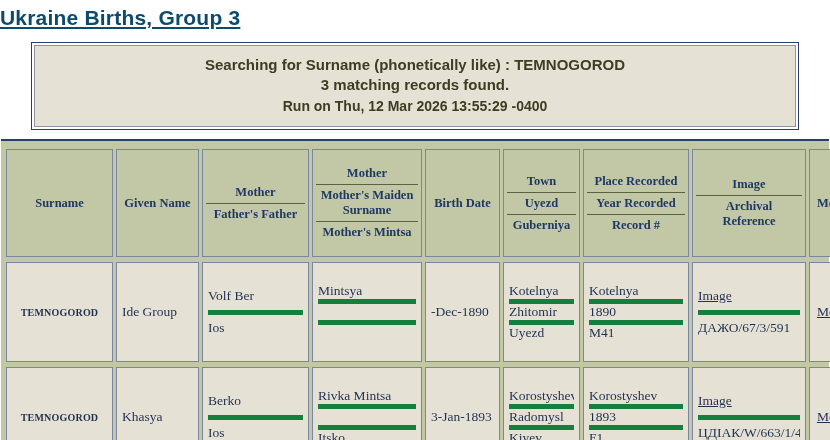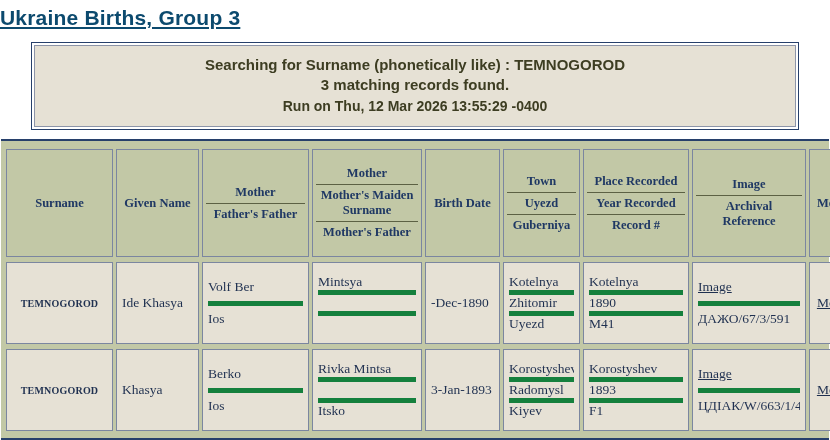--- a/index.html
+++ b/index.html
@@ -68,21 +68,21 @@
     border-collapse: separate;
     border-spacing: 3px 5px;
     width: 824px;
     table-layout: fixed;
     margin: 0;
   }
   table.results td {
     background: #e6e1d5;
     border: 1px solid #7b86a0;
     vertical-align: middle;
-    padding: 6px 5px;
+    padding: 15px 5px;
     color: #1f3050;
   }
   table.results thead td {
     background: #c2c8a6;
     border: 1px solid #7b86a0;
     text-align: center;
     font-weight: bold;
     font-size: 12.5px;
     color: #1f3864;
     line-height: 15px;
@@ -208,21 +208,21 @@
         <td>
           <div class="hstack">
             <div>Mother</div>
             <div>Father's Father</div>
           </div>
         </td>
         <td>
           <div class="hstack">
             <div>Mother</div>
             <div>Mother's Maiden Surname</div>
-            <div>Mother's Father</div>
+            <div>Mother's Mintsa</div>
           </div>
         </td>
         <td>
           <span>Birth Date</span>
         </td>
         <td>
           <div class="hstack">
             <div>Town</div>
             <div>Uyezd</div>
             <div>Guberniya</div>
@@ -243,21 +243,21 @@
         </td>
         <td>
           <span>More</span>
         </td>
       </tr>
     </thead>
     <tbody>
 
       <tr>
         <td class="row-cell cell-surname">TEMNOGOROD</td>
-        <td class="row-cell cell-plain">Ide Khasya</td>
+        <td class="row-cell cell-plain">Ide Group</td>
         <td class="row-cell">
           <div class="dstack two">
             <div>Volf Ber</div>
             <div>Ios</div>
           </div>
         </td>
         <td class="row-cell">
           <div class="dstack">
             <div>Mintsya</div>
             <div></div>

